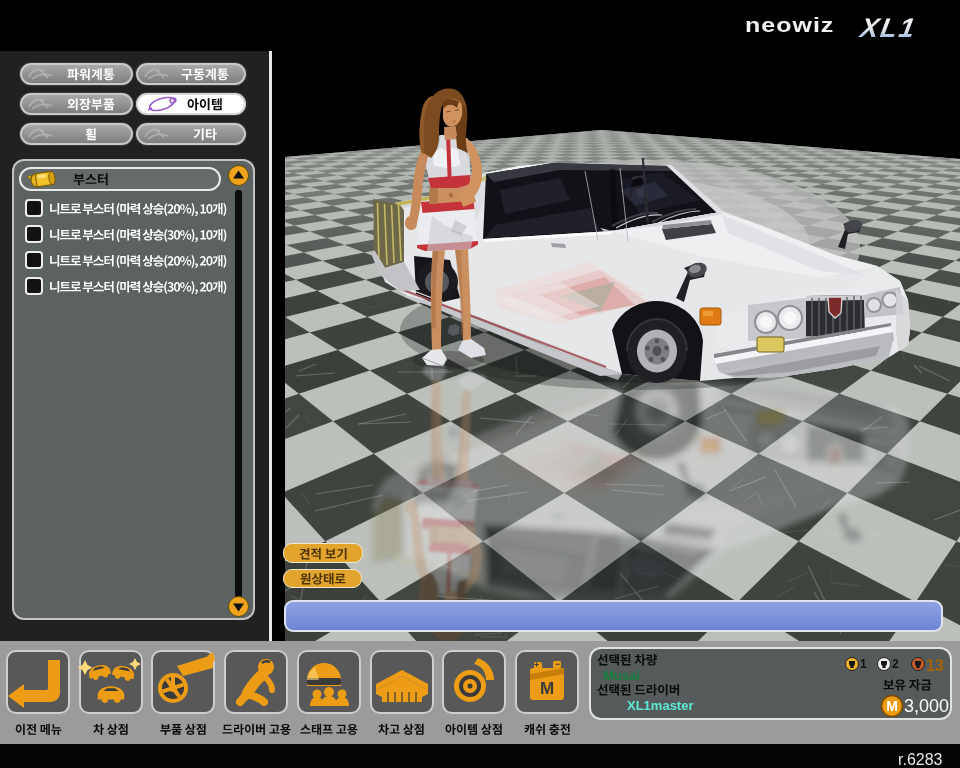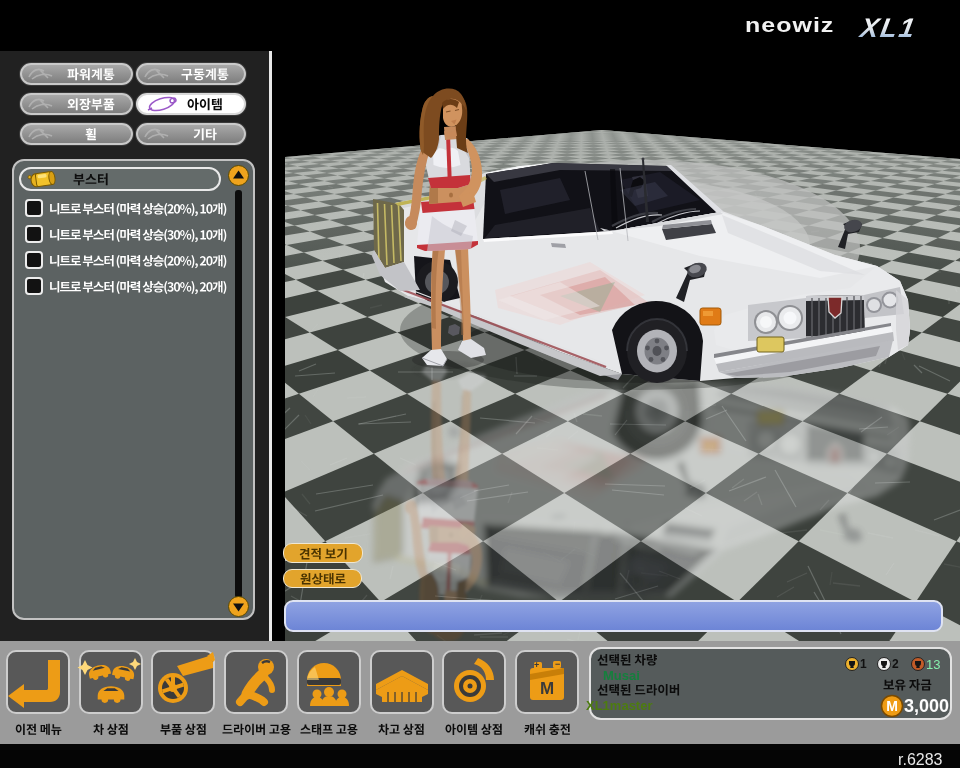--- a/index.html
+++ b/index.html
@@ -1403,36 +1403,36 @@
       </g>
     </svg>
 <div class="abs" style="left:589px;top:647px;width:363px;height:73px;border-radius:12px;border:2px solid #e2e2e2;background:#555b5b"></div>
 <svg style="position:absolute;left:597.0px;top:649.6px" width="66" height="19" viewBox="0 -14.4 66 18.8">
       <path d="M6.4 -8.0H9.1V-6.7H6.4ZM3.2 -9.8H4.5V-8.5Q4.5 -7.3 4.2 -6.3Q3.8 -5.3 3.1 -4.5Q2.4 -3.7 1.3 -3.3L0.4 -4.6Q1.2 -4.9 1.7 -5.3Q2.2 -5.7 2.5 -6.2Q2.8 -6.7 3.0 -7.3Q3.2 -7.9 3.2 -8.5ZM3.5 -9.8H4.8V-8.5Q4.8 -7.9 5.0 -7.4Q5.1 -6.9 5.5 -6.4Q5.8 -5.9 6.3 -5.5Q6.7 -5.1 7.4 -4.9L6.5 -3.6Q5.5 -4.0 4.8 -4.7Q4.2 -5.5 3.8 -6.4Q3.5 -7.4 3.5 -8.5ZM8.5 -10.5H10.2V-1.9H8.5ZM2.5 -0.4H10.4V0.9H2.5ZM2.5 -2.8H4.2V0.3H2.5Z M12.4 -5.2H13.2Q14.0 -5.2 14.7 -5.2Q15.4 -5.2 16.0 -5.3Q16.6 -5.3 17.2 -5.4L17.4 -4.1Q16.7 -4.0 16.1 -3.9Q15.5 -3.9 14.8 -3.9Q14.1 -3.8 13.2 -3.8H12.4ZM12.4 -9.7H17.0V-8.4H14.0V-4.5H12.4ZM13.5 -7.4H16.8V-6.2H13.5ZM20.3 -10.5H21.9V-3.4H20.3ZM18.9 -7.6H20.7V-6.3H18.9ZM17.8 -10.3H19.4V-3.5H17.8ZM13.9 -2.9H21.9V1.1H20.2V-1.6H13.9Z M24.5 -6.9H30.2V-5.6H24.5ZM26.5 -6.1H28.2V-3.9H26.5ZM24.5 -9.8H30.1V-8.4H26.2V-6.4H24.5ZM31.5 -10.5H33.2V-1.8H31.5ZM25.3 -0.4H33.5V0.9H25.3ZM25.3 -2.4H27.0V0.1H25.3ZM23.8 -3.1 23.6 -4.4Q24.7 -4.4 25.9 -4.4Q27.1 -4.4 28.4 -4.5Q29.6 -4.5 30.8 -4.7L30.9 -3.5Q29.7 -3.3 28.5 -3.2Q27.2 -3.1 26.0 -3.1Q24.8 -3.1 23.8 -3.1Z M40.4 -7.5H41.7V-6.9Q41.7 -6.0 41.5 -5.1Q41.3 -4.2 40.9 -3.4Q40.5 -2.6 39.9 -2.0Q39.3 -1.4 38.5 -1.0L37.6 -2.3Q38.3 -2.6 38.9 -3.1Q39.4 -3.6 39.7 -4.3Q40.0 -4.9 40.2 -5.5Q40.4 -6.2 40.4 -6.9ZM40.7 -7.5H42.0V-6.9Q42.0 -6.3 42.2 -5.6Q42.3 -5.0 42.7 -4.4Q43.0 -3.8 43.5 -3.3Q44.0 -2.8 44.7 -2.5L43.8 -1.2Q43.0 -1.6 42.4 -2.2Q41.9 -2.8 41.5 -3.5Q41.1 -4.3 40.9 -5.1Q40.7 -6.0 40.7 -6.9ZM38.0 -8.6H44.3V-7.3H38.0ZM40.4 -10.2H42.0V-7.9H40.4ZM45.2 -10.5H46.9V1.1H45.2ZM46.5 -6.0H48.6V-4.6H46.5Z M58.0 -8.9H60.0V-7.6H58.0ZM58.0 -6.5H60.0V-5.1H58.0ZM56.8 -10.5H58.5V-3.5H56.8ZM49.8 -5.3H50.7Q51.9 -5.3 52.8 -5.3Q53.7 -5.4 54.4 -5.4Q55.2 -5.5 56.0 -5.7L56.2 -4.3Q55.3 -4.2 54.5 -4.1Q53.7 -4.0 52.8 -4.0Q51.9 -4.0 50.7 -4.0H49.8ZM49.7 -9.8H55.0V-6.3H51.4V-4.5H49.8V-7.5H53.4V-8.5H49.7ZM54.7 -3.3Q55.9 -3.3 56.7 -3.0Q57.6 -2.8 58.1 -2.3Q58.6 -1.8 58.6 -1.1Q58.6 -0.0 57.5 0.5Q56.5 1.1 54.7 1.1Q53.4 1.1 52.6 0.9Q51.7 0.6 51.2 0.1Q50.7 -0.4 50.7 -1.1Q50.7 -1.8 51.2 -2.3Q51.7 -2.8 52.6 -3.0Q53.4 -3.3 54.7 -3.3ZM54.7 -2.0Q53.9 -2.0 53.4 -1.9Q52.9 -1.8 52.6 -1.6Q52.4 -1.4 52.4 -1.1Q52.4 -0.8 52.6 -0.6Q52.9 -0.3 53.4 -0.2Q53.9 -0.1 54.7 -0.1Q55.4 -0.1 55.9 -0.2Q56.4 -0.3 56.7 -0.6Q56.9 -0.8 56.9 -1.1Q56.9 -1.4 56.7 -1.6Q56.4 -1.8 55.9 -1.9Q55.4 -2.0 54.7 -2.0Z" fill="#0c0c0c"></path>
     </svg>
 <div class="abs" style="left:603px;top:668px;color:#15803d;font-size:13px;font-weight:bold">Musai</div>
 <svg style="position:absolute;left:597.0px;top:679.6px" width="89" height="19" viewBox="0 -14.4 89 18.8">
       <path d="M6.4 -8.0H9.1V-6.7H6.4ZM3.2 -9.8H4.5V-8.5Q4.5 -7.3 4.2 -6.3Q3.8 -5.3 3.1 -4.5Q2.4 -3.7 1.3 -3.3L0.4 -4.6Q1.2 -4.9 1.7 -5.3Q2.2 -5.7 2.5 -6.2Q2.8 -6.7 3.0 -7.3Q3.2 -7.9 3.2 -8.5ZM3.5 -9.8H4.8V-8.5Q4.8 -7.9 5.0 -7.4Q5.1 -6.9 5.5 -6.4Q5.8 -5.9 6.3 -5.5Q6.7 -5.1 7.4 -4.9L6.5 -3.6Q5.5 -4.0 4.8 -4.7Q4.2 -5.5 3.8 -6.4Q3.5 -7.4 3.5 -8.5ZM8.5 -10.5H10.2V-1.9H8.5ZM2.5 -0.4H10.4V0.9H2.5ZM2.5 -2.8H4.2V0.3H2.5Z M12.4 -5.2H13.2Q14.0 -5.2 14.7 -5.2Q15.4 -5.2 16.0 -5.3Q16.6 -5.3 17.2 -5.4L17.4 -4.1Q16.7 -4.0 16.1 -3.9Q15.5 -3.9 14.8 -3.9Q14.1 -3.8 13.2 -3.8H12.4ZM12.4 -9.7H17.0V-8.4H14.0V-4.5H12.4ZM13.5 -7.4H16.8V-6.2H13.5ZM20.3 -10.5H21.9V-3.4H20.3ZM18.9 -7.6H20.7V-6.3H18.9ZM17.8 -10.3H19.4V-3.5H17.8ZM13.9 -2.9H21.9V1.1H20.2V-1.6H13.9Z M24.5 -6.9H30.2V-5.6H24.5ZM26.5 -6.1H28.2V-3.9H26.5ZM24.5 -9.8H30.1V-8.4H26.2V-6.4H24.5ZM31.5 -10.5H33.2V-1.8H31.5ZM25.3 -0.4H33.5V0.9H25.3ZM25.3 -2.4H27.0V0.1H25.3ZM23.8 -3.1 23.6 -4.4Q24.7 -4.4 25.9 -4.4Q27.1 -4.4 28.4 -4.5Q29.6 -4.5 30.8 -4.7L30.9 -3.5Q29.7 -3.3 28.5 -3.2Q27.2 -3.1 26.0 -3.1Q24.8 -3.1 23.8 -3.1Z M39.1 -5.1H47.2V-3.8H39.1ZM37.9 -1.6H48.3V-0.3H37.9ZM39.1 -9.5H47.1V-8.2H40.7V-4.6H39.1Z M56.8 -10.5H58.4V1.1H56.8ZM58.0 -6.1H60.1V-4.7H58.0ZM49.8 -2.9H50.8Q51.8 -2.9 52.6 -3.0Q53.5 -3.0 54.3 -3.1Q55.1 -3.1 56.0 -3.3L56.1 -1.9Q55.3 -1.8 54.4 -1.7Q53.6 -1.6 52.7 -1.6Q51.8 -1.6 50.8 -1.6H49.8ZM49.8 -9.5H55.1V-5.0H51.5V-2.4H49.8V-6.3H53.5V-8.2H49.8Z M68.8 -10.5H70.5V1.1H68.8ZM64.2 -9.7Q65.1 -9.7 65.8 -9.2Q66.5 -8.7 66.9 -7.7Q67.3 -6.8 67.3 -5.5Q67.3 -4.3 66.9 -3.3Q66.5 -2.4 65.8 -1.9Q65.1 -1.4 64.2 -1.4Q63.3 -1.4 62.7 -1.9Q62.0 -2.4 61.6 -3.3Q61.2 -4.3 61.2 -5.5Q61.2 -6.8 61.6 -7.7Q62.0 -8.7 62.7 -9.2Q63.3 -9.7 64.2 -9.7ZM64.2 -8.2Q63.8 -8.2 63.5 -7.9Q63.1 -7.6 63.0 -7.0Q62.8 -6.4 62.8 -5.5Q62.8 -4.7 63.0 -4.1Q63.1 -3.5 63.5 -3.2Q63.8 -2.9 64.2 -2.9Q64.6 -2.9 65.0 -3.2Q65.3 -3.5 65.5 -4.1Q65.7 -4.7 65.7 -5.5Q65.7 -6.4 65.5 -7.0Q65.3 -7.6 65.0 -7.9Q64.6 -8.2 64.2 -8.2Z M80.4 -10.5H82.1V1.1H80.4ZM77.8 -6.4H80.9V-5.1H77.8ZM72.8 -9.6H74.4V-6.8H76.7V-9.6H78.3V-1.6H72.8ZM74.4 -5.5V-2.9H76.7V-5.5Z" fill="#0c0c0c"></path>
     </svg>
-<div class="abs" style="left:586px;top:698px;color:#4d7c0f;font-size:13px;font-weight:bold">XL1master</div>
+<div class="abs" style="left:627px;top:698px;color:#5eead4;font-size:13px;font-weight:bold">XL1master</div>
 <svg class="abs" style="left:845px;top:657px" width="14" height="14">
       <circle cx="7" cy="7" r="6.5" fill="#eeb22e" stroke="#222" stroke-width="1"></circle>
       <path d="M4 4 h6 v2.2 a3 3 0 0 1 -6 0 Z M5.6 9 h2.8 l0.4 2 h-3.6 Z" fill="#151515"></path>
     </svg>
 <div class="abs" style="left:860px;top:657px;color:#101010;font-size:12px;font-weight:bold">1</div>
 <svg class="abs" style="left:877px;top:657px" width="14" height="14">
       <circle cx="7" cy="7" r="6.5" fill="#eeeeee" stroke="#222" stroke-width="1"></circle>
       <path d="M4 4 h6 v2.2 a3 3 0 0 1 -6 0 Z M5.6 9 h2.8 l0.4 2 h-3.6 Z" fill="#151515"></path>
     </svg>
 <div class="abs" style="left:892px;top:657px;color:#101010;font-size:12px;font-weight:bold">2</div>
 <svg class="abs" style="left:911px;top:657px" width="14" height="14">
       <circle cx="7" cy="7" r="6.5" fill="#c25b28" stroke="#222" stroke-width="1"></circle>
       <path d="M4 4 h6 v2.2 a3 3 0 0 1 -6 0 Z M5.6 9 h2.8 l0.4 2 h-3.6 Z" fill="#151515"></path>
     </svg>
-<div class="abs" style="left:926px;top:657px;color:#86efac;font-size:13px;font-weight:normal">13</div>
+<div class="abs" style="left:926px;top:657px;color:#a16207;font-size:16px;font-weight:bold">13</div>
 <svg style="position:absolute;left:883.0px;top:674.6px" width="55" height="19" viewBox="0 -14.4 55 18.8">
       <path d="M0.5 -1.6H11.0V-0.2H0.5ZM4.9 -4.1H6.6V-1.3H4.9ZM1.6 -9.7H3.3V-8.0H8.2V-9.7H9.9V-3.7H1.6ZM3.3 -6.7V-5.0H8.2V-6.7Z M14.4 -3.2H16.1V1.1H14.4ZM18.4 -3.2H20.1V1.1H18.4ZM12.0 -4.0H22.5V-2.7H12.0ZM17.2 -10.1Q18.5 -10.1 19.4 -9.8Q20.3 -9.4 20.9 -8.9Q21.4 -8.3 21.4 -7.5Q21.4 -6.7 20.9 -6.1Q20.3 -5.5 19.4 -5.2Q18.5 -4.9 17.2 -4.9Q16.0 -4.9 15.0 -5.2Q14.1 -5.5 13.6 -6.1Q13.0 -6.7 13.0 -7.5Q13.0 -8.3 13.6 -8.9Q14.1 -9.4 15.0 -9.8Q16.0 -10.1 17.2 -10.1ZM17.2 -8.8Q16.5 -8.8 15.9 -8.6Q15.4 -8.5 15.1 -8.2Q14.7 -7.9 14.7 -7.5Q14.7 -7.1 15.1 -6.8Q15.4 -6.5 15.9 -6.4Q16.5 -6.2 17.2 -6.2Q18.0 -6.2 18.5 -6.4Q19.1 -6.5 19.4 -6.8Q19.7 -7.1 19.7 -7.5Q19.7 -7.9 19.4 -8.2Q19.1 -8.5 18.5 -8.6Q18.0 -8.8 17.2 -8.8Z M28.9 -8.6H30.3V-7.3Q30.3 -6.4 30.0 -5.4Q29.8 -4.4 29.4 -3.6Q29.0 -2.8 28.4 -2.1Q27.8 -1.4 27.0 -1.1L26.1 -2.4Q26.8 -2.7 27.3 -3.3Q27.9 -3.8 28.2 -4.5Q28.6 -5.2 28.8 -5.9Q28.9 -6.6 28.9 -7.3ZM29.3 -8.6H30.6V-7.3Q30.6 -6.7 30.8 -6.0Q30.9 -5.3 31.3 -4.7Q31.6 -4.0 32.2 -3.5Q32.7 -3.0 33.4 -2.7L32.5 -1.4Q31.7 -1.7 31.1 -2.4Q30.5 -3.0 30.1 -3.8Q29.7 -4.6 29.5 -5.5Q29.3 -6.4 29.3 -7.3ZM26.5 -9.4H32.9V-8.0H26.5ZM33.7 -10.5H35.4V1.1H33.7ZM35.0 -6.1H37.1V-4.7H35.0Z M39.1 -10.0H46.5V-8.6H39.1ZM37.9 -5.8H48.3V-4.5H37.9ZM45.5 -10.0H47.1V-9.0Q47.1 -8.3 47.1 -7.4Q47.0 -6.6 46.8 -5.5L45.1 -5.5Q45.4 -6.6 45.4 -7.4Q45.5 -8.3 45.5 -9.0ZM39.1 -3.3H47.1V1.0H39.1ZM45.4 -2.0H40.7V-0.3H45.4Z" fill="#0c0c0c"></path>
     </svg>
 <svg class="abs" style="left:880px;top:694px" width="24" height="24">
       <circle cx="12" cy="12" r="10.5" fill="#ef9c14" stroke="#7a4a00" stroke-width="1.5"></circle>
       <text x="12" y="17" text-anchor="middle" font-size="14" font-weight="bold" fill="#fff" font-family="Liberation Sans">M</text>
     </svg>
-<div class="abs" style="left:904px;top:696px;color:#fcfcfc;font-size:18px;font-weight:bold">3,000</div>
+<div class="abs" style="left:904px;top:696px;color:#fcfcfc;font-size:18px;font-weight:normal">3,000</div>
 </div>
 </body></html>

